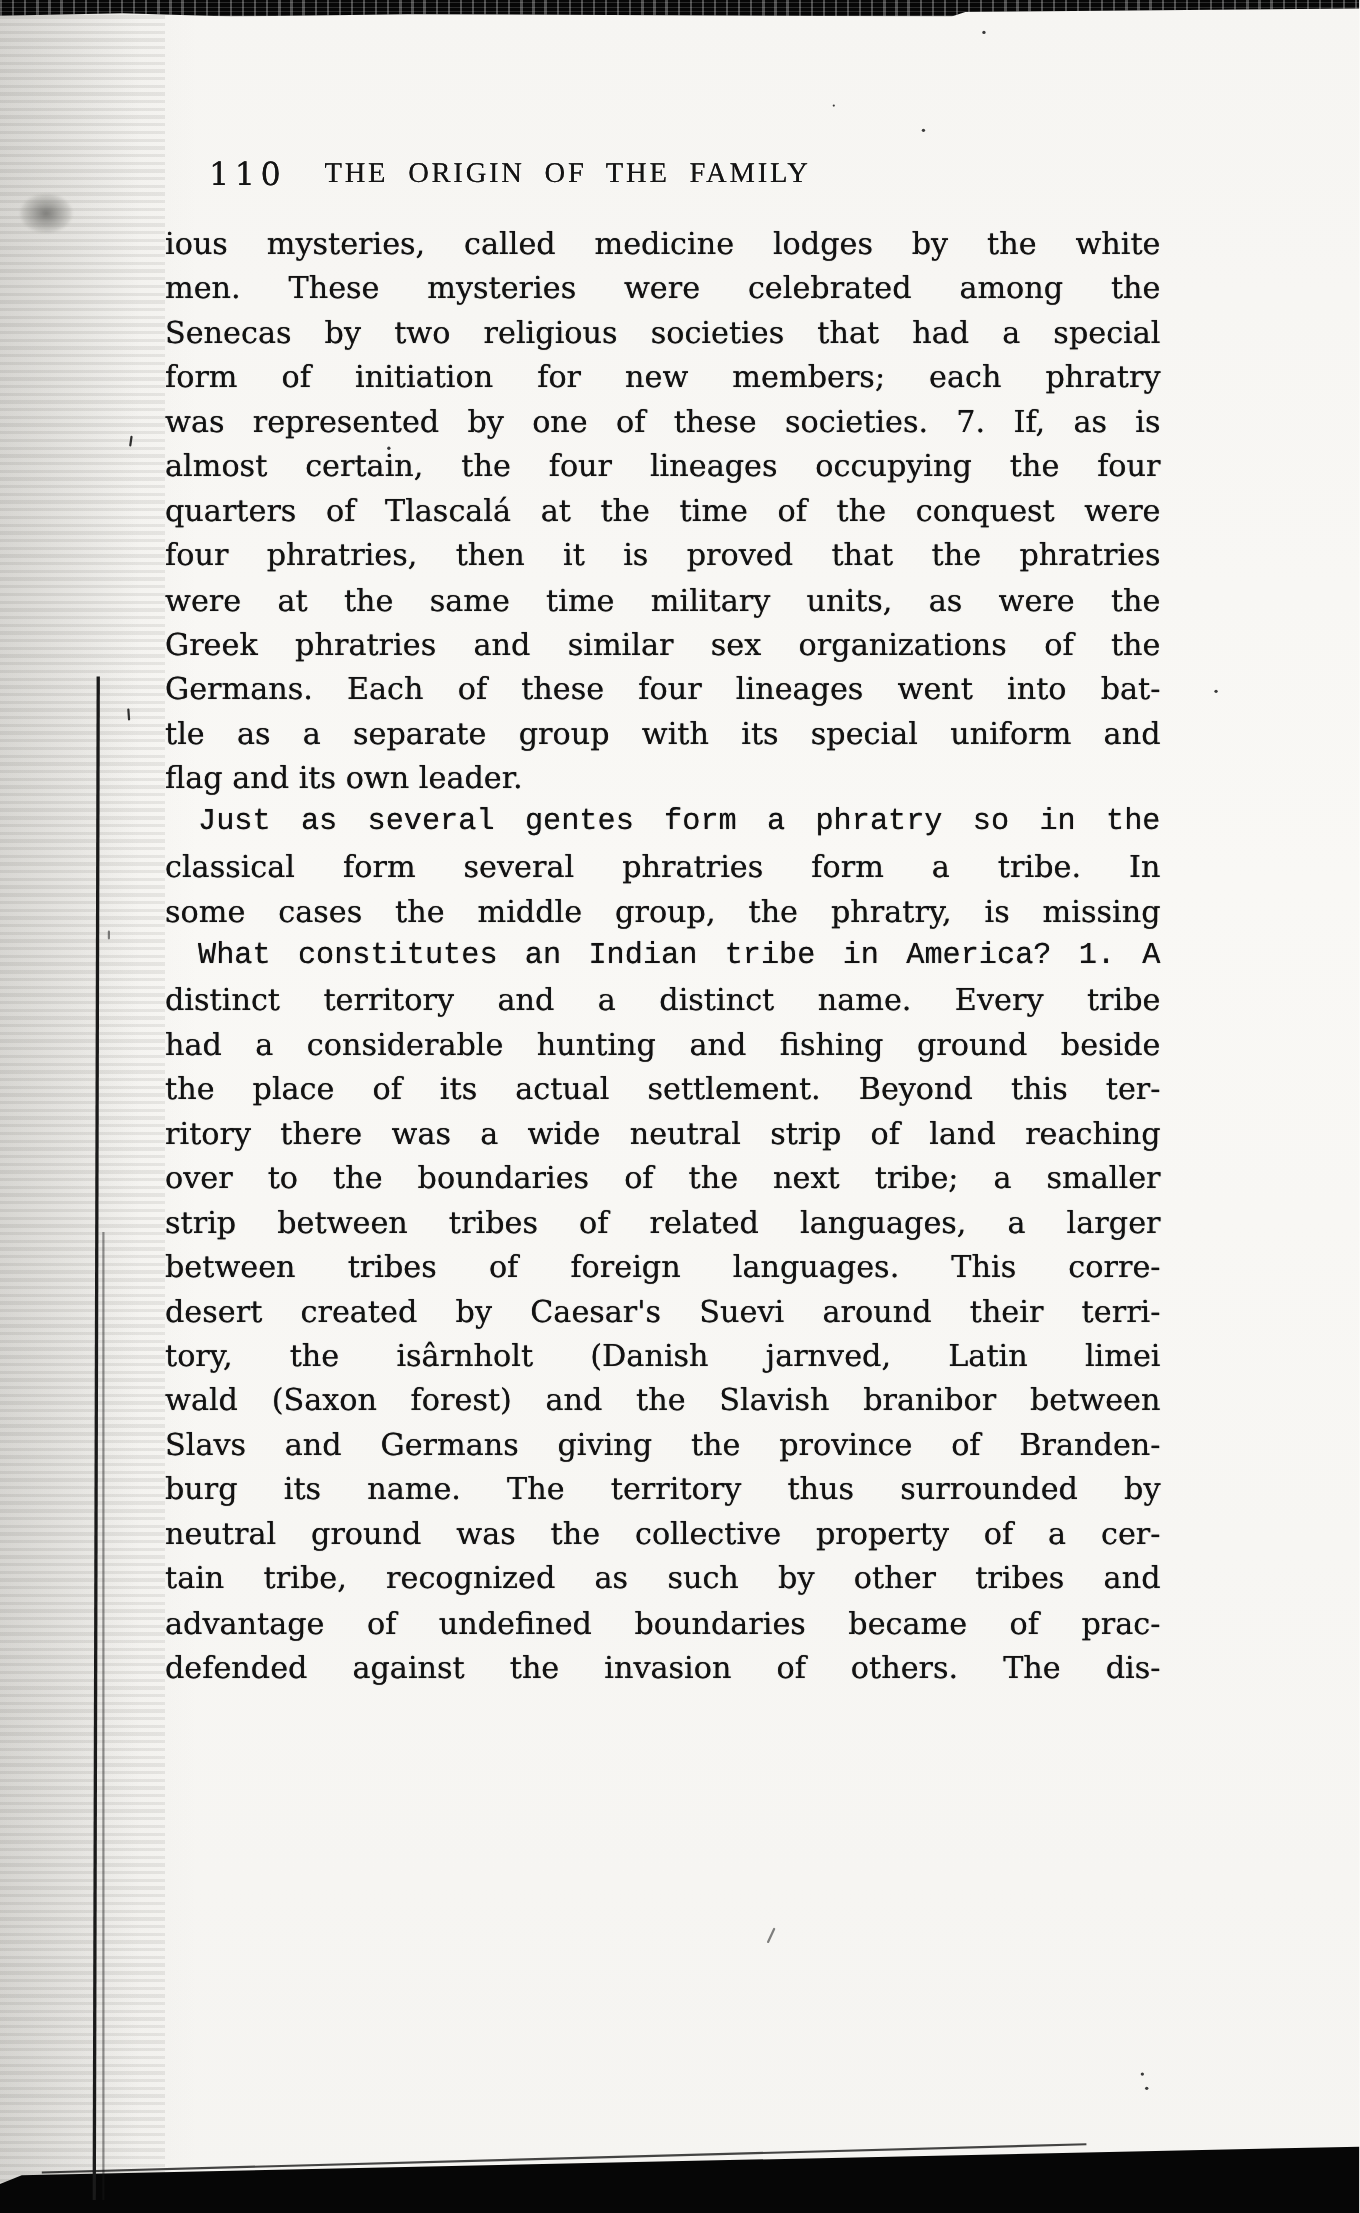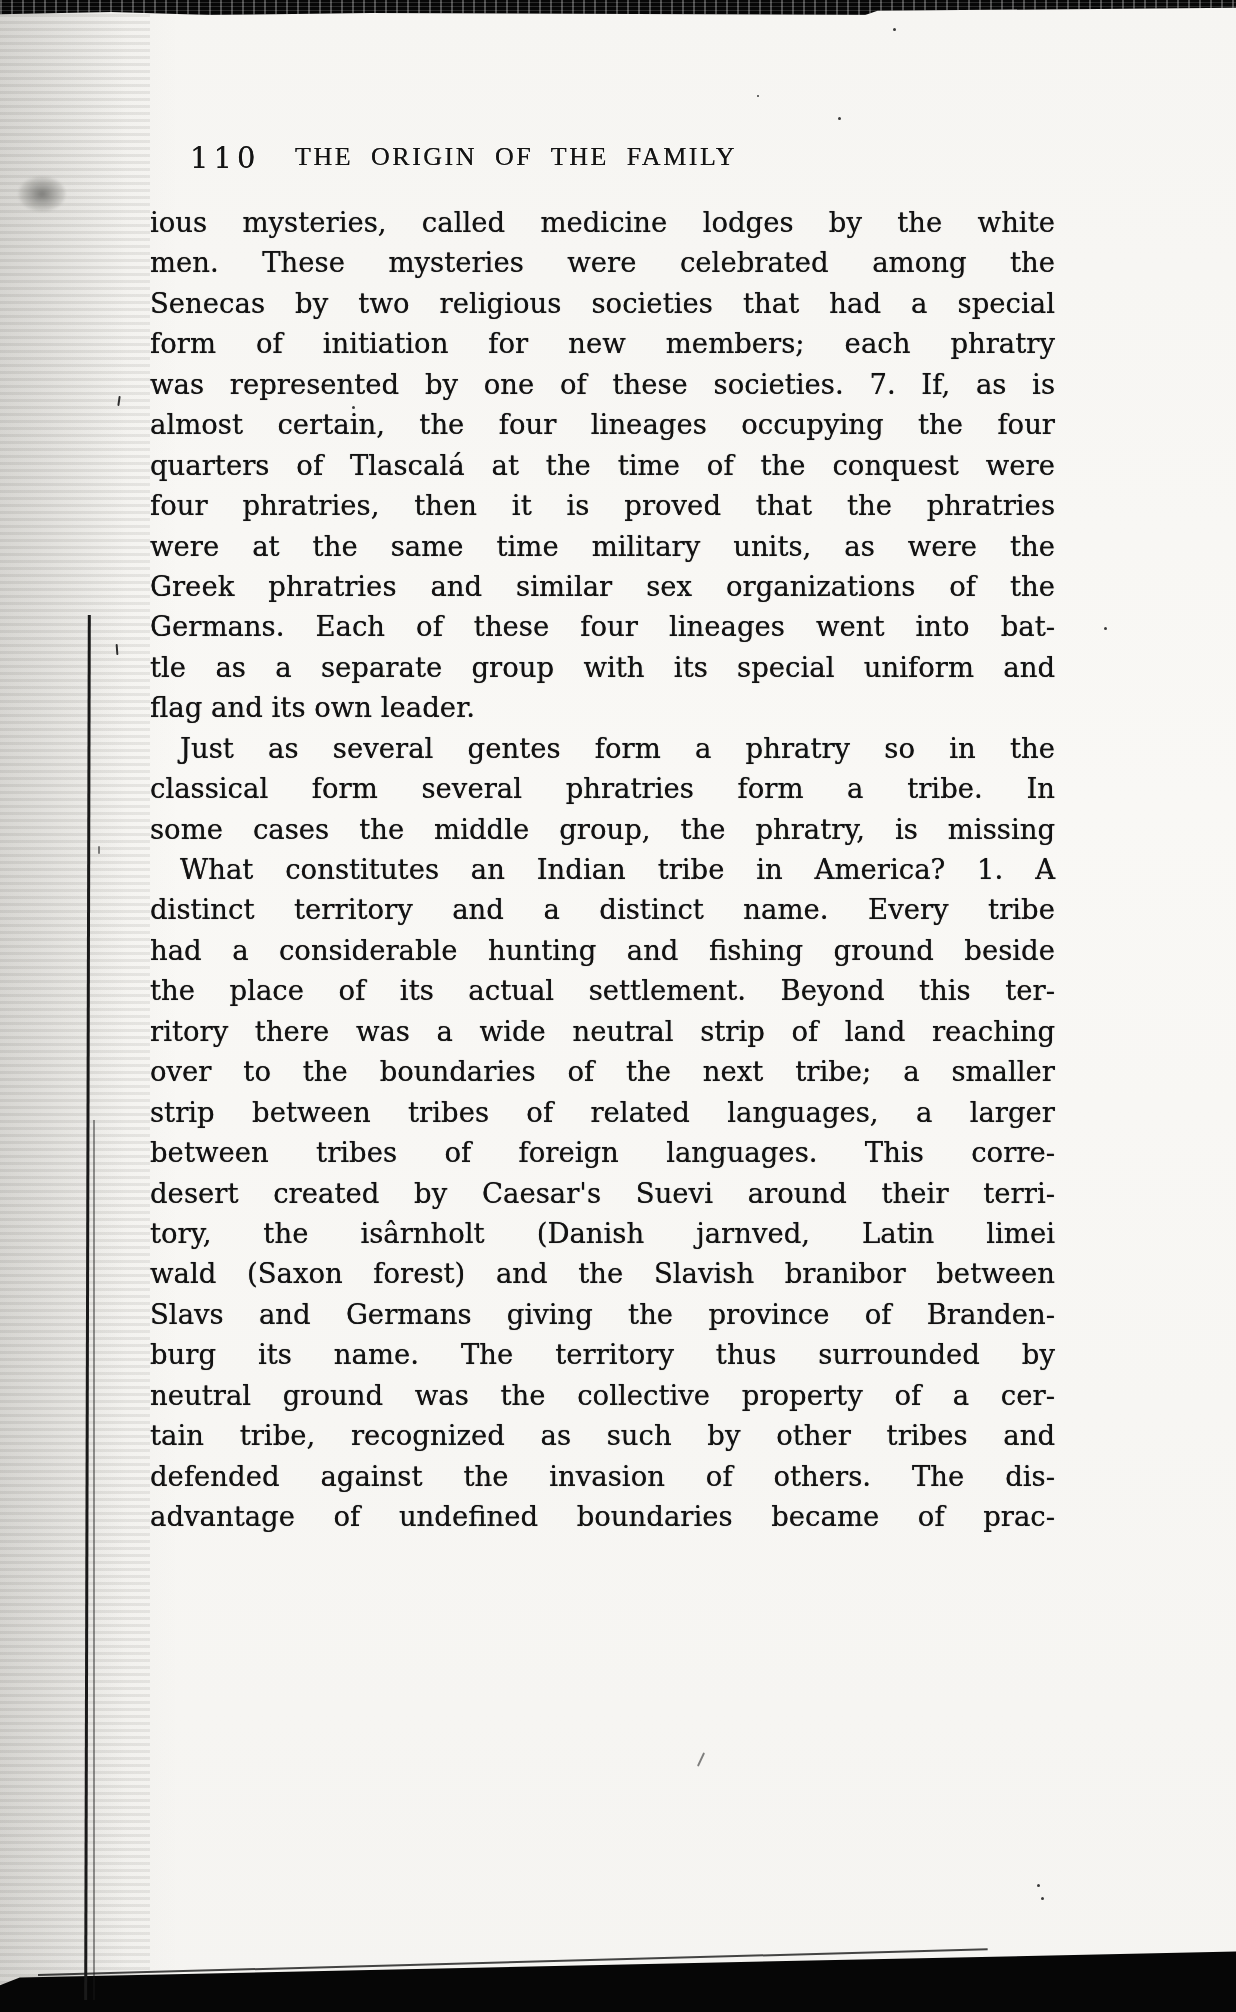--- a/index.html
+++ b/index.html
@@ -65,21 +65,21 @@
     text-shadow:0 0 .6px rgba(10,10,10,.8);
     font-family:Liberation Serif, serif;
   }
   .body-text{position:absolute;left:150px;top:202px;width:905px;color:#121212;}
   .line{
     font-size:27.5px;line-height:40.45px;height:40.45px;
     text-align:justify;text-align-last:justify;
     text-shadow:0 0 .7px rgba(12,12,12,.8);
     white-space:normal;
   }
-  .line.indent{padding-left:30px;}
+  .line.indent{padding-left:30px;font-family:Liberation Mono, monospace;}
   .line.para-end{text-align-last:left;}
 </style>
 </head>
 <body>
 
 <div class="binding-strip"></div>
 <div class="top-edge"></div>
 <div class="bottom-edge"></div>
 <div class="bottom-line"></div>
 <div class="binding-line"></div>
@@ -127,15 +127,15 @@
     <div class="line">over to the boundaries of the next tribe; a smaller</div>
     <div class="line">strip between tribes of related languages, a larger</div>
     <div class="line">between tribes of foreign languages. This corre-</div>
     <div class="line">desert created by Caesar's Suevi around their terri-</div>
     <div class="line">tory, the isârnholt (Danish jarnved, Latin limei</div>
     <div class="line">wald (Saxon forest) and the Slavish branibor between</div>
     <div class="line">Slavs and Germans giving the province of Branden-</div>
     <div class="line">burg its name. The territory thus surrounded by</div>
     <div class="line">neutral ground was the collective property of a cer-</div>
     <div class="line">tain tribe, recognized as such by other tribes and</div>
+    <div class="line">advantage of undefined boundaries became of prac-</div>
     <div class="line">defended against the invasion of others. The dis-</div>
-    <div class="line">advantage of undefined boundaries became of prac-</div>
   </div>
 
 </body></html>

